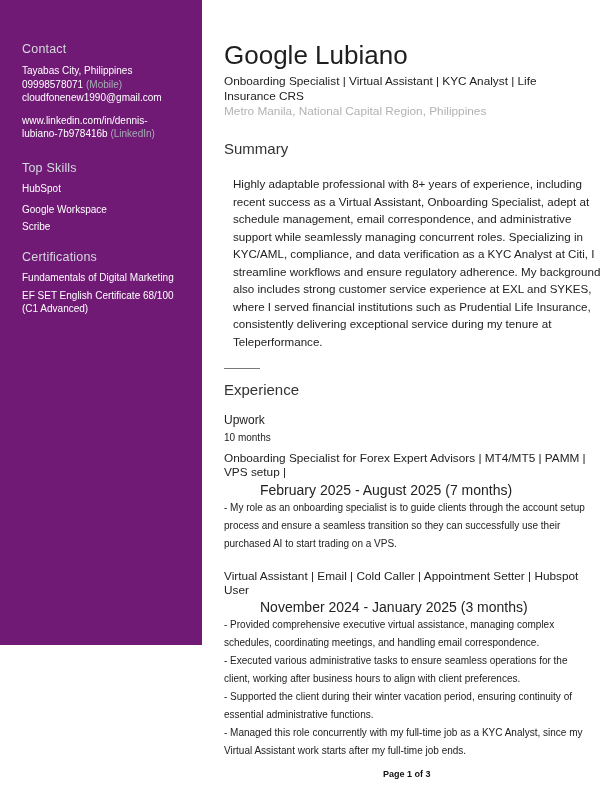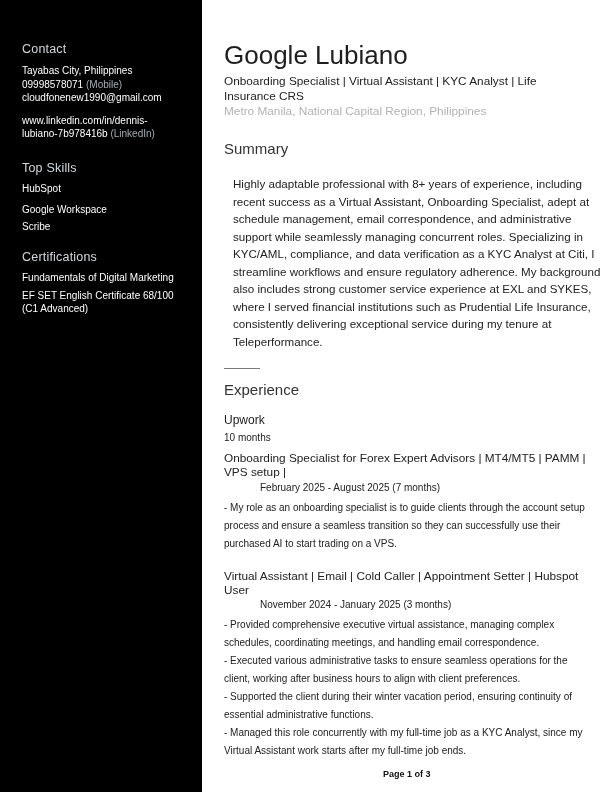--- a/index.html
+++ b/index.html
@@ -2,22 +2,22 @@
 <html><head>
   <meta charset="utf-8">
   <style>
     html, body { margin: 0; padding: 0; }
     body {
       width: 612px; height: 792px; position: relative; overflow: hidden;
       background: #ffffff;
       font-family: "Liberation Sans", sans-serif;
     }
     .sidebar {
-      position: absolute; left: 0; top: 0; width: 202px; height: 792px;
-      background: #000000;
+      position: absolute; left: 0; top: 0; width: 202px; height: 645px;
+      background: #701a75;
       color: #ffffff;
     }
     .sb-section { position: absolute; left: 22px; width: 175px; }
     .sb-heading {
       font-size: 12.5px; color: #d4d9dd; letter-spacing: 0.2px; margin: 0;
       font-weight: normal;
     }
     .sb-line { font-size: 10px; color: #ffffff; line-height: 13.5px; margin: 0; }
     .sb-muted { color: #a4adb4; }
     .sb-item { font-size: 10px; color: #ffffff; line-height: 13px; margin: 0; }
@@ -42,21 +42,21 @@
       position: absolute; top: 166px; left: 0; width: 370px; font-size: 11.6px; line-height: 17.5px;
       color: #222222; margin: 9px;
     }
     .divider {
       position: absolute; top: 368px; left: 0; width: 36px; height: 0; border-top: 1px solid #7a7a7a;
     }
     .abs { position: absolute; left: 0; margin: 0; }
     .company { font-size: 12px; color: #222; }
     .tenure { font-size: 10px; color: #222; }
     .role { font-size: 11.8px; color: #222; line-height: 14px; width: 370px; }
-    .dates { font-size: 10px; color: #222; padding-left: 36px; }
+    .dates { font-size: 14px; color: #222; padding-left: 36px; }
     .desc { font-size: 10px; color: #222; line-height: 18px; width: 372px; }
     .footer {
       position: absolute; top: 769px; left: 361px; font-size: 9px; font-weight: bold; color: #111;
       white-space: nowrap;
       margin-left: 22px;
     }
   </style>
 </head>
 <body>
 

